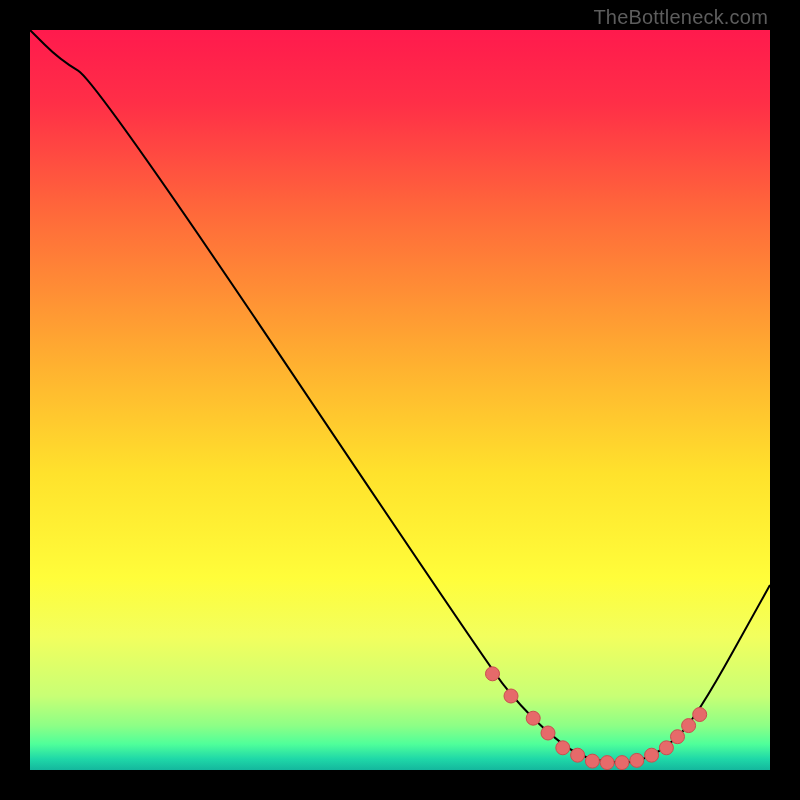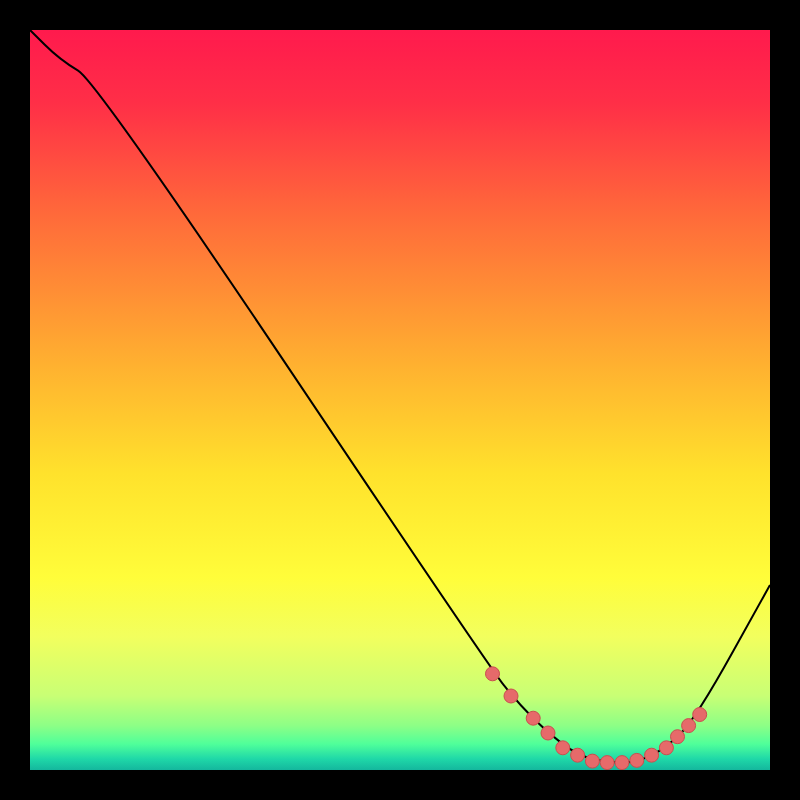--- a/index.html
+++ b/index.html
@@ -25,20 +25,21 @@
     font-size: 20px;
     color: #5d5d5d;
     letter-spacing: 0.2px;
   }
   svg { display: block; }
 </style>
 </head>
 <body>
 
 <div class="frame">
+  <div class="attribution">TheBottleneck.com</div>
 
   <div class="plot">
     <svg id="chart-svg" width="740" height="740" viewBox="0 0 740 740">
       <defs>
         <linearGradient id="bg-grad" x1="0" y1="0" x2="0" y2="1">
             <stop offset="0%" stop-color="#ff1a4d"></stop>
             <stop offset="10%" stop-color="#ff2f47"></stop>
             <stop offset="25%" stop-color="#ff6a3a"></stop>
             <stop offset="45%" stop-color="#ffb030"></stop>
             <stop offset="60%" stop-color="#ffe22c"></stop>

